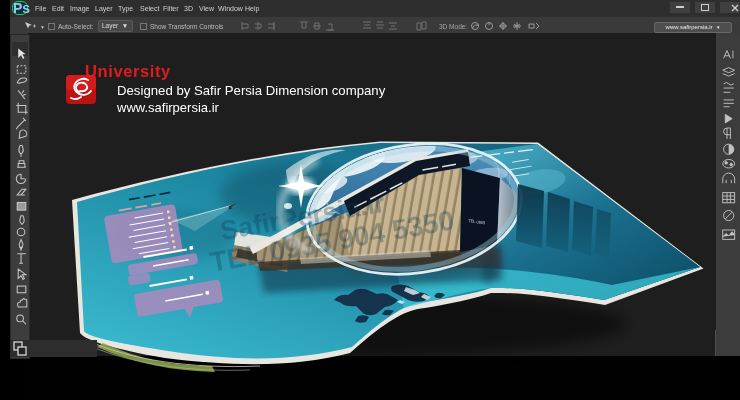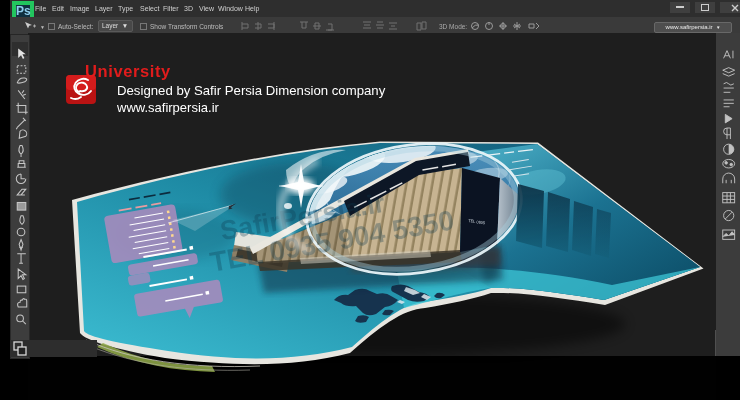--- a/index.html
+++ b/index.html
@@ -12,21 +12,21 @@
 #rightdock{position:absolute;left:716px;top:33px;width:24px;height:323px;background:#3c3c3c;}
 .mi{color:#d0d0d0;font-size:7px;position:absolute;top:5px;}
 .wbtn{position:absolute;top:2px;width:20px;height:11px;background:#3f3f3f;color:#d0d0d0;font-size:8px;text-align:center;line-height:11px;}
 .ob{position:absolute;color:#bdbdbd;font-size:6.5px;top:6px;}
 svg{position:absolute;}
 </style>
 </head>
 <body>
 
 <div id="menubar">
-  <div style="position:absolute;left:2px;top:1px;width:14px;height:12px;background:#10303f;border:4px solid #22c55e;border-radius:0;color:#8ecdec;font-size:12px;font-weight:bold;text-align:center;line-height:12px;">Ps</div>
+  <div style="position:absolute;left:2px;top:1px;width:14px;height:12px;background:#10303f;border:1px solid #22c55e;border-radius:6px;color:#8ecdec;font-size:14px;font-weight:bold;text-align:center;line-height:12px;">Ps</div>
   <span class="mi" style="left:25px;">File</span>
   <span class="mi" style="left:42px;">Edit</span>
   <span class="mi" style="left:60px;">Image</span>
   <span class="mi" style="left:85px;">Layer</span>
   <span class="mi" style="left:108px;">Type</span>
   <span class="mi" style="left:130px;">Select</span>
   <span class="mi" style="left:153px;">Filter</span>
   <span class="mi" style="left:174px;">3D</span>
   <span class="mi" style="left:189px;">View</span>
   <span class="mi" style="left:208px;">Window</span>

